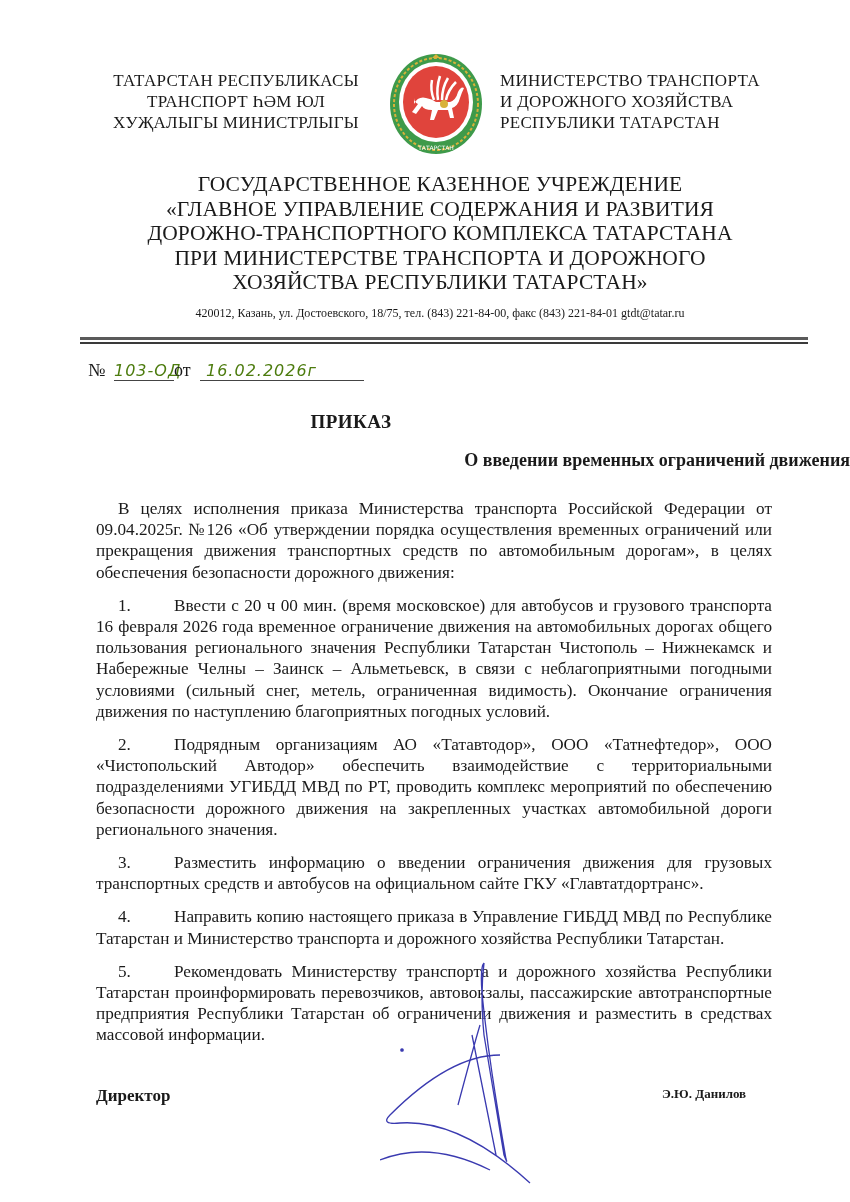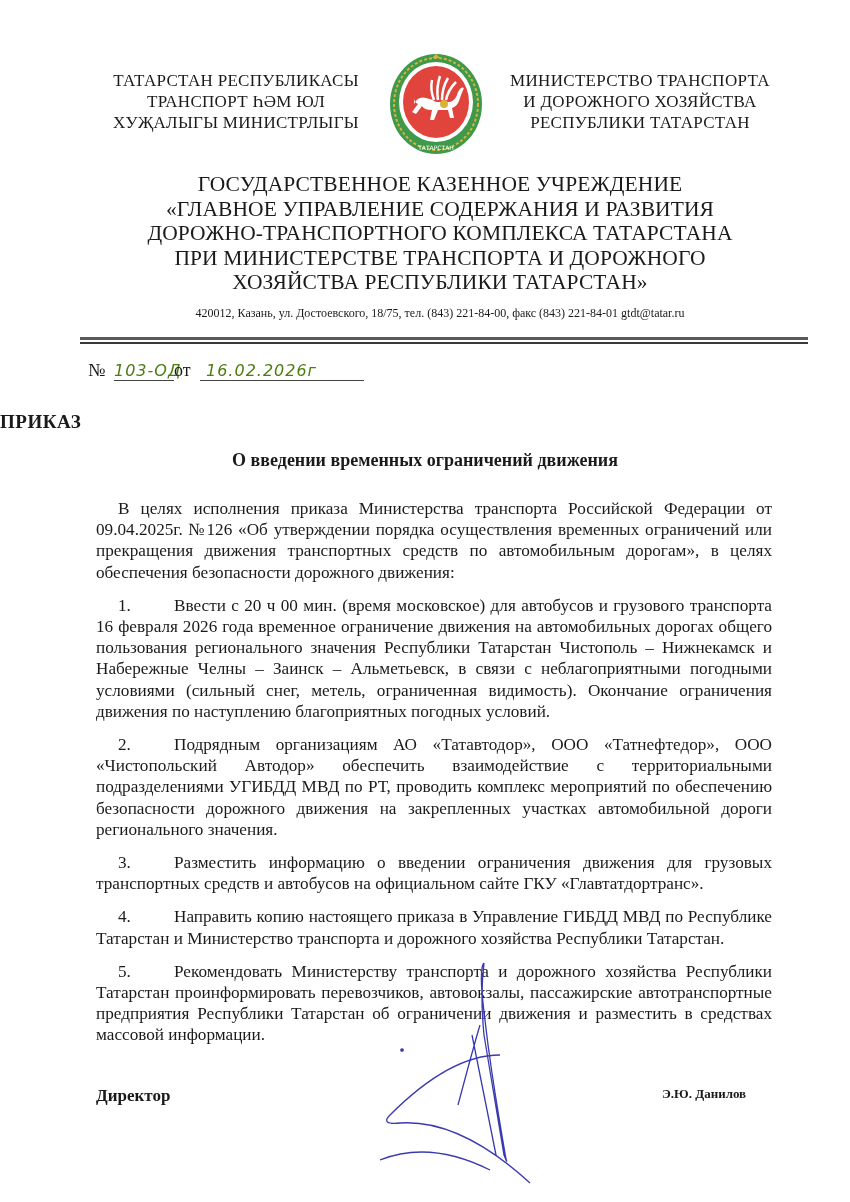--- a/index.html
+++ b/index.html
@@ -1,21 +1,21 @@
 <!DOCTYPE html>
 <html><head>
 <meta charset="utf-8">
 <style>
   html, body { margin: 0; padding: 0; background: #ffffff; }
   body { width: 850px; height: 1202px; position: relative; overflow: hidden;
          font-family: "Liberation Serif", "DejaVu Serif", serif; color: #1a1a1a; }
   .abs { position: absolute; }
 
   .hdr-left { left: 96px; top: 70px; width: 280px; font-size: 17px; line-height: 21px; letter-spacing: 0.3px; text-align: center; }
-  .hdr-right { left: 500px; top: 70px; width: 280px; font-size: 17px; line-height: 21px; text-align: center; letter-spacing: 0.3px; }
+  .hdr-right { left: 500px; top: 70px; width: 280px; font-size: 17px; line-height: 21px; text-align: left; letter-spacing: 0.3px; }
   .hdr-left div, .hdr-right div { white-space: nowrap; }
 
   .emblem { left: 388px; top: 52px; width: 96px; height: 104px; }
 
   .org { left: 100px; top: 172px; width: 680px; text-align: center; font-size: 21.5px; line-height: 24.5px; letter-spacing: 0.1px; }
   .org div { white-space: nowrap; }
 
   .address { left: 60px; top: 306px; width: 760px; text-align: center; font-size: 12px; white-space: nowrap; }
 
   .sep { left: 80px; top: 337px; width: 728px; height: 10px; }
@@ -24,22 +24,22 @@
 
   .numline { left: 88px; top: 360px; height: 26px; font-size: 18px; }
   .numline .no { position: absolute; left: 0; top: 0; }
   .numline .hand { font-family: "DejaVu Sans", sans-serif; color: #4d7c0f; font-size: 16px; font-style: italic; letter-spacing: 1px; position: absolute; top: 1px; white-space: nowrap; }
   .numline .n-val { left: 26px; }
   .numline .n-line { position: absolute; left: 26px; top: 20px; width: 60px; height: 1px; background: #444; }
   .numline .ot { position: absolute; left: 86px; top: 0; }
   .numline .d-val { left: 118px; }
   .numline .d-line { position: absolute; left: 112px; top: 20px; width: 164px; height: 1px; background: #444; }
 
-  .title { left: 0; top: 411px; width: 702px; text-align: left; font-weight: bold; font-size: 19px; letter-spacing: 0.5px; }
-  .subtitle { left: 0; top: 450px; width: 850px; text-align: center; font-weight: bold; font-size: 18px; }
+  .title { left: 0; top: 411px; width: 702px; text-align: center; font-weight: bold; font-size: 19px; letter-spacing: 0.5px; }
+  .subtitle { left: 0; top: 450px; width: 850px; text-align: right; font-weight: bold; font-size: 18px; }
 
   .body { left: 84px; top: 486px; width: 700px; font-size: 17.2px; line-height: 21.2px; text-align: justify; }
   .body p { margin: 12px; text-indent: 22px; }
   .body p.item { text-indent: 22px; }
   .body .num { display: inline-block; width: 56px; text-indent: 0; }
 
   .sign-title { left: 96px; top: 1086px; font-weight: bold; font-size: 17px; }
   .sign-name { left: 662px; top: 1086px; font-weight: bold; font-size: 13px; white-space: nowrap; }
   .signature { left: 380px; top: 955px; width: 200px; height: 230px; pointer-events: none; }
 </style>

